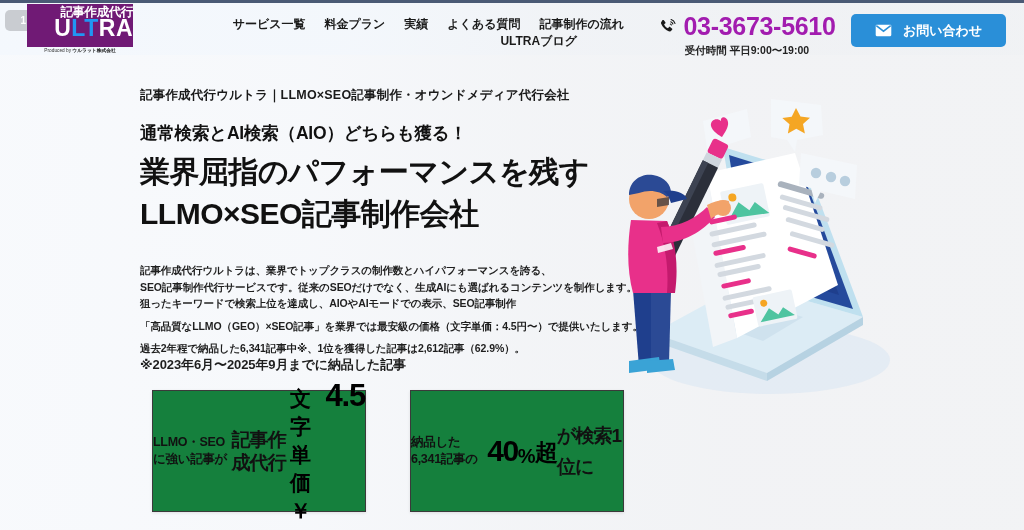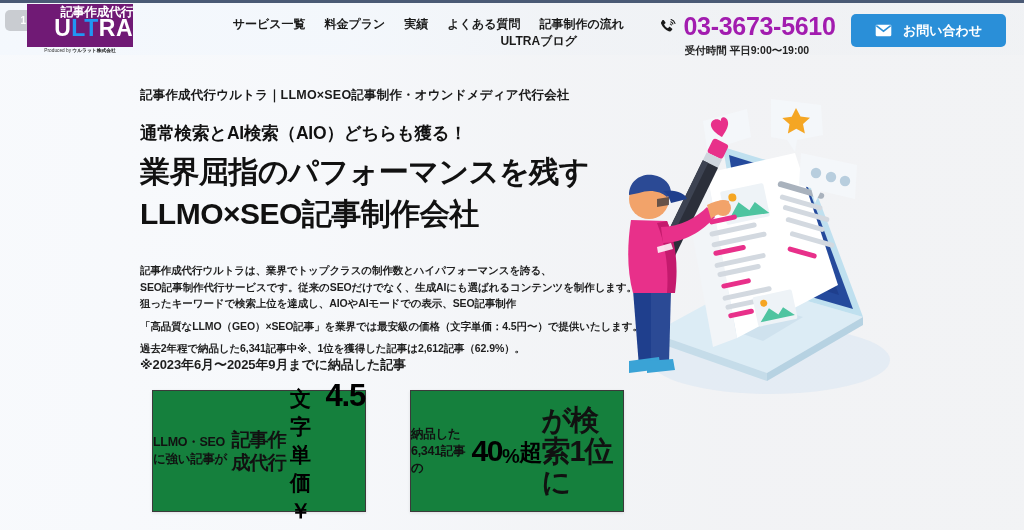--- a/index.html
+++ b/index.html
@@ -101,21 +101,21 @@
   
   #cards{position:absolute;left:152px;top:390px;width:730px;height:122px;z-index:6;display:flex;gap:44px;}
   .card{
     width:214px;height:122px;background:#15803d;border:1.2px solid #3a3a3a;
     display:flex;align-items:center;justify-content:center;
     box-shadow:0 1px 3px rgba(0,0,0,.10);
   }
   .c-small{font-size:12.5px;font-weight:800;color:#111;letter-spacing:-.3px;line-height:17px;}
   .c-mid{font-size:19px;font-weight:800;color:#111;letter-spacing:-.8px;line-height:23px;}
   .c-big{font-size:29px;font-weight:800;color:#111;letter-spacing:-1.2px;line-height:33px;}
-  .c-xbig{font-size:29px;font-weight:800;color:#111;letter-spacing:-1px;line-height:31px;}
+  .c-xbig{font-size:19px;font-weight:800;color:#111;letter-spacing:-1px;line-height:31px;}
   .c-row{display:flex;align-items:baseline;justify-content:center;}
   .c-row .lead-lbl{font-size:21px;font-weight:800;letter-spacing:-1px;}
   .c-row .num{font-size:31px;font-weight:800;letter-spacing:-1.2px;}
   .pct-row{display:flex;align-items:flex-end;justify-content:center;}
   .pct-row .n{font-size:30px;font-weight:800;letter-spacing:-1.4px;}
   .pct-row .p{font-size:20px;font-weight:800;letter-spacing:-.6px;}
   .pct-row .s{font-size:23px;font-weight:800;letter-spacing:-.8px;}
 </style>
 </head>
 <body>

